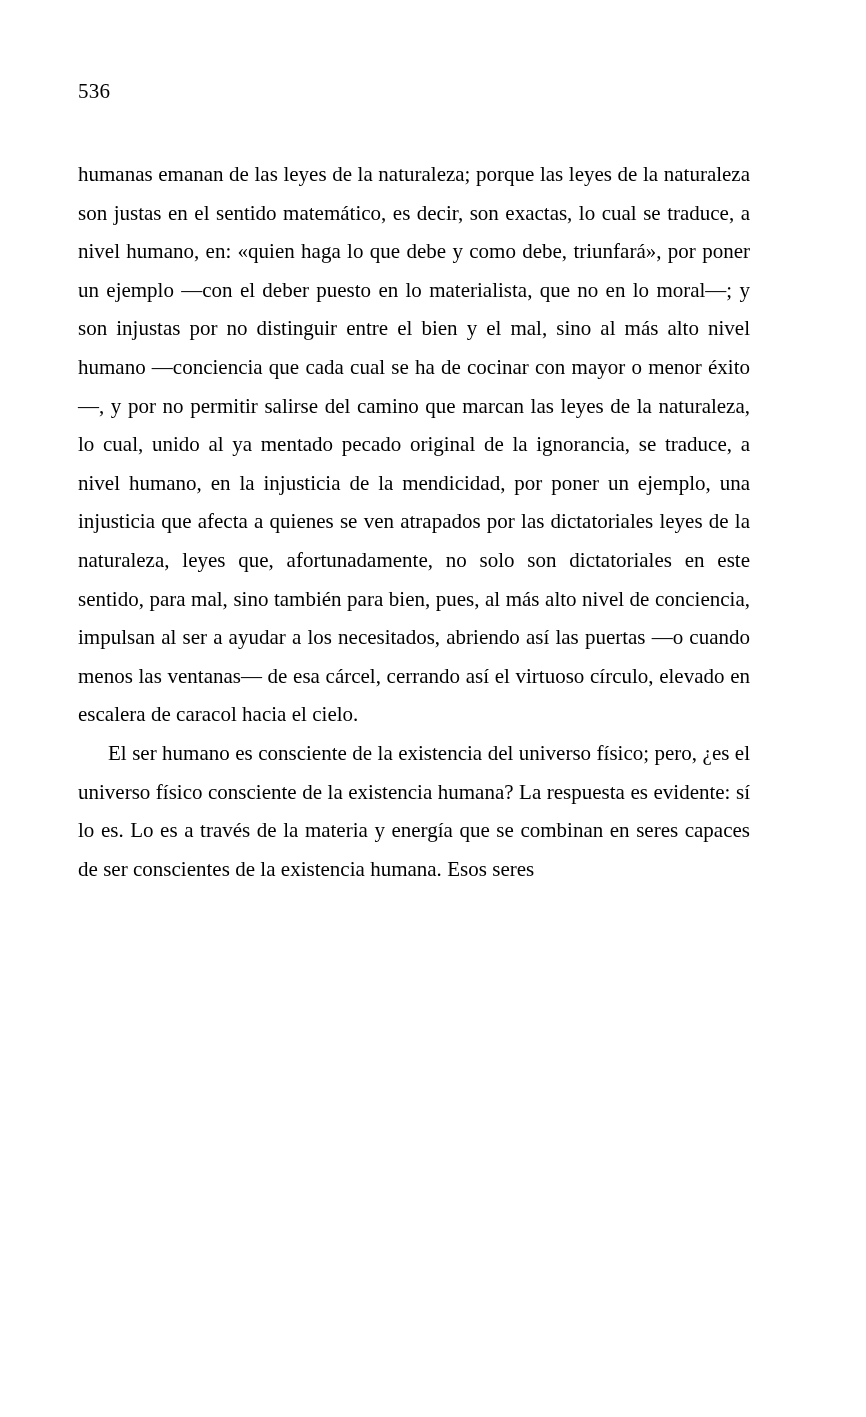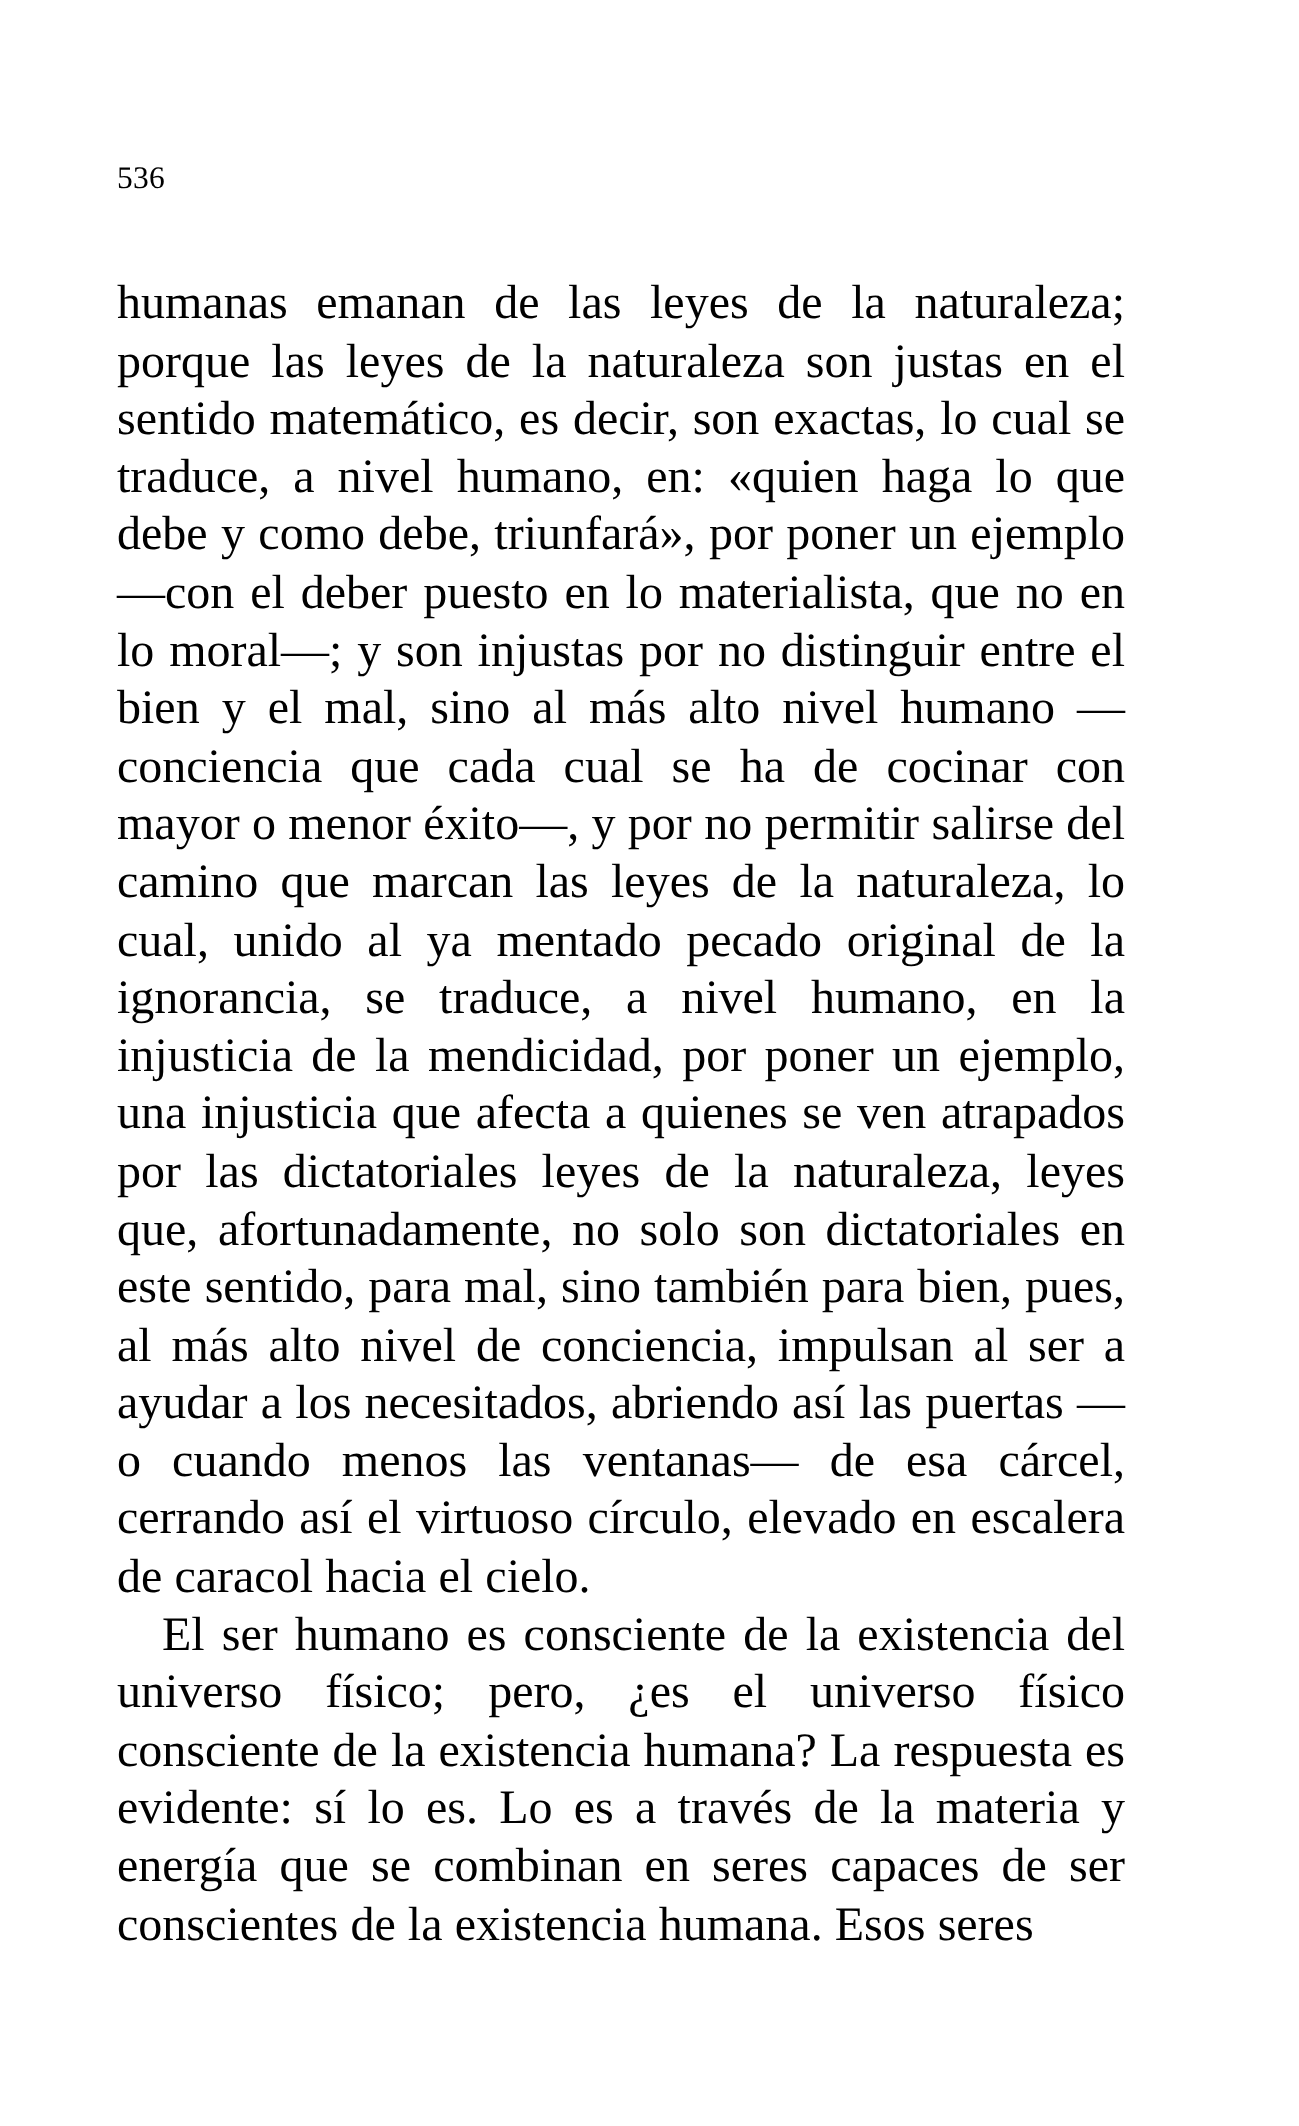--- a/index.html
+++ b/index.html
@@ -15,39 +15,38 @@
     position: relative;
     overflow: hidden;
   }
   .page {
     position: absolute;
     top: 0;
     left: 0;
     width: 866px;
     height: 1148px;
     background: #ffffff;
-    margin-top: 27px;
   }
   .page-number {
     position: absolute;
     top: 78px;
     left: 78px;
     font-size: 21px;
     line-height: 26px;
     letter-spacing: 0.2px;
   }
   .text-block {
     position: absolute;
     top: 155px;
     left: 78px;
     width: 672px;
   }
   p {
     margin: 0;
-    font-size: 32px;
+    font-size: 21px;
     line-height: 38.6px;
     text-align: justify;
     text-justify: inter-word;
     -webkit-hyphens: none;
     hyphens: none;
     word-spacing: 0.1px;
   }
   p.indent {
     text-indent: 30px;
   }

